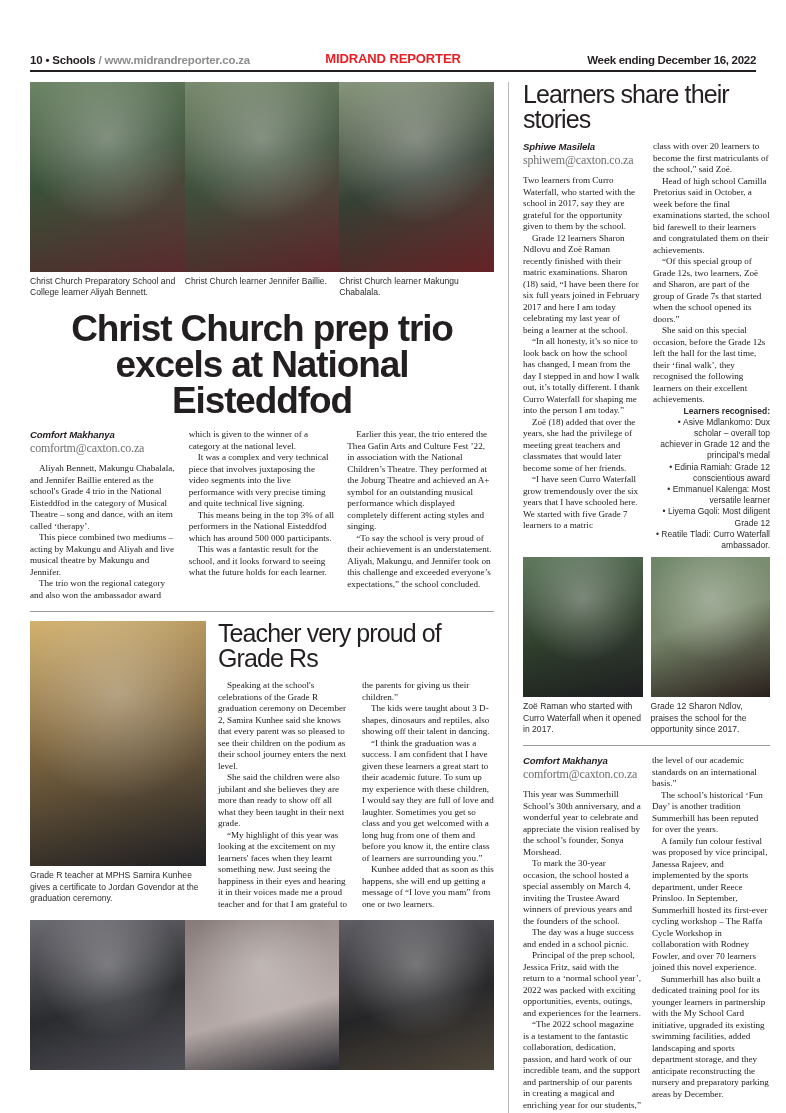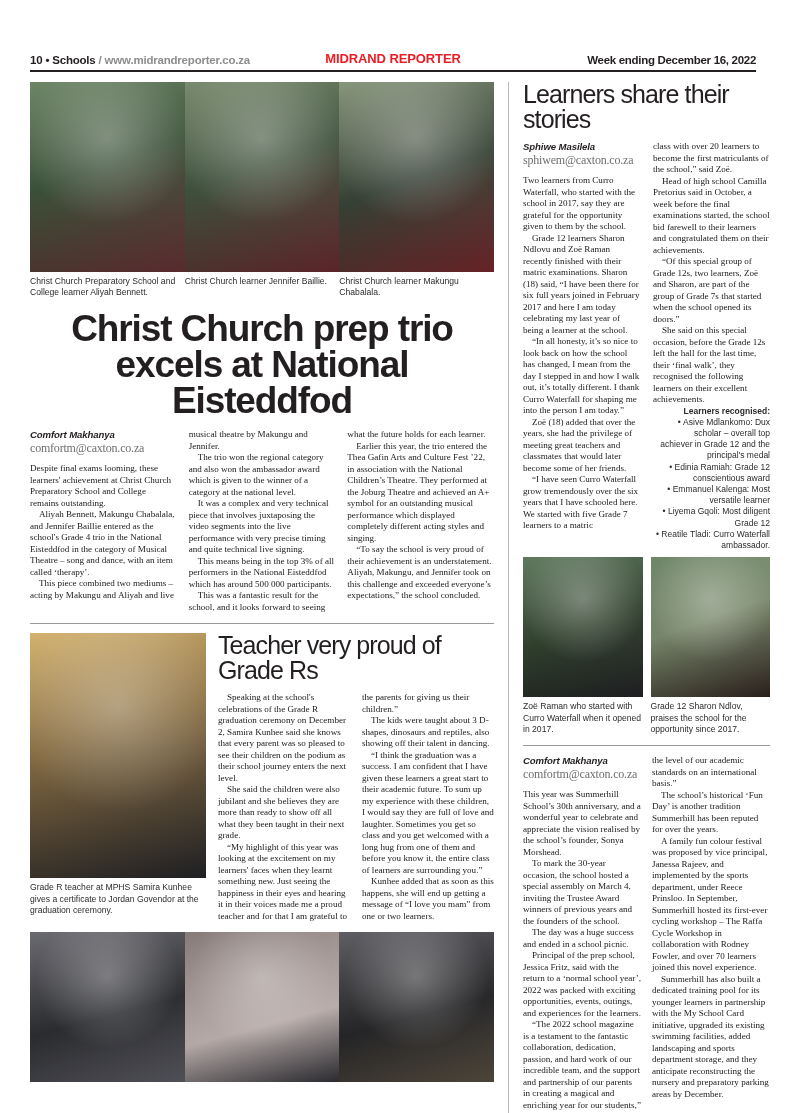--- a/index.html
+++ b/index.html
@@ -159,21 +159,20 @@
           </div>
         </div>
 
         <h1 class="head">Christ Church prep trio excels at National Eisteddfod</h1>
 
         <div class="cols3">
           <div class="byline">
             <div class="nm">Comfort Makhanya</div>
             <div class="em">comfortm@caxton.co.za</div>
           </div>
-          <p class="bt first">Despite final exams looming, these learners' achievement at Christ Church Preparatory School and College remains outstanding.</p>
           <p class="bt">Aliyah Bennett, Makungu Chabalala, and Jennifer Baillie entered as the school's Grade 4 trio in the National Eisteddfod in the category of Musical Theatre – song and dance, with an item called ‘therapy’.</p>
           <p class="bt">This piece combined two mediums – acting by Makungu and Aliyah and live musical theatre by Makungu and Jennifer.</p>
           <p class="bt">The trio won the regional category and also won the ambassador award which is given to the winner of a category at the national level.</p>
           <p class="bt">It was a complex and very technical piece that involves juxtaposing the video segments into the live performance with very precise timing and quite technical live signing.</p>
           <p class="bt">This means being in the top 3% of all performers in the National Eisteddfod which has around 500 000 participants.</p>
           <p class="bt">This was a fantastic result for the school, and it looks forward to seeing what the future holds for each learner.</p>
           <p class="bt">Earlier this year, the trio entered the Thea Gafin Arts and Culture Fest ’22, in association with the National Children’s Theatre. They performed at the Joburg Theatre and achieved an A+ symbol for an outstanding musical performance which displayed completely different acting styles and singing.</p>
           <p class="bt">“To say the school is very proud of their achievement is an understatement. Aliyah, Makungu, and Jennifer took on this challenge and exceeded everyone’s expectations,” the school concluded.</p>
         </div>
       </div>

